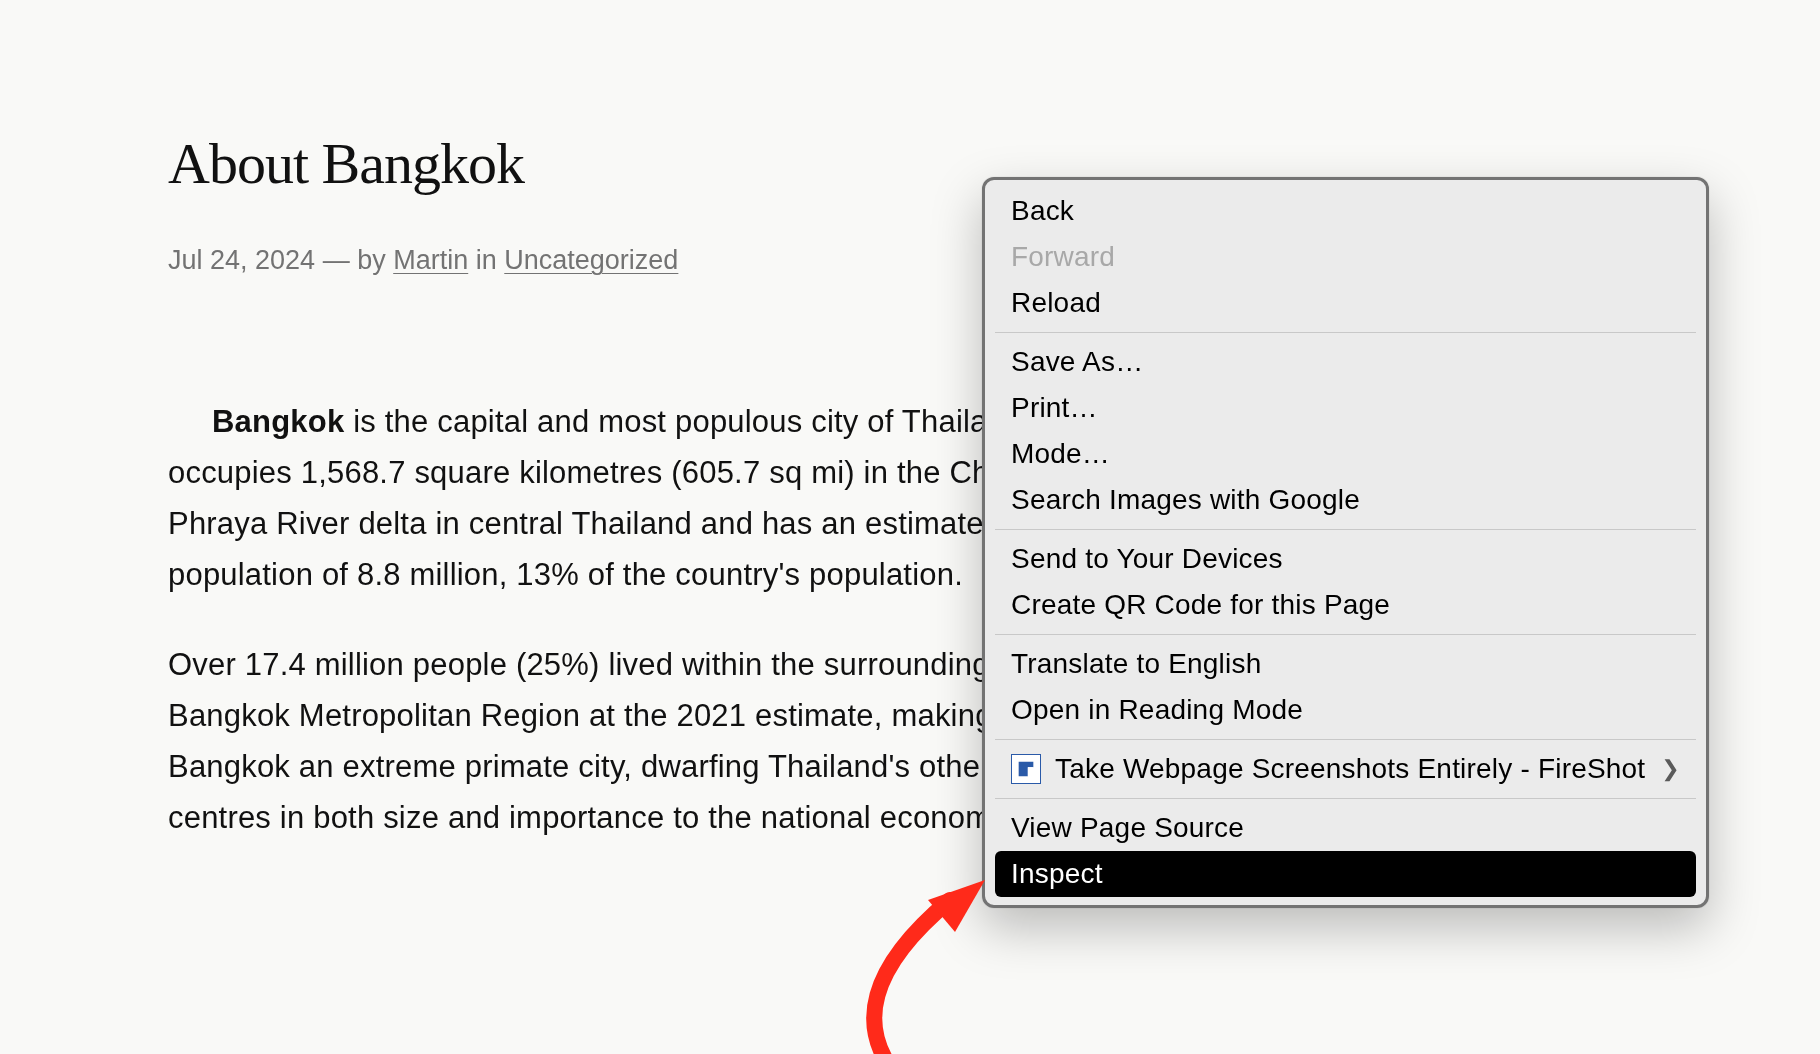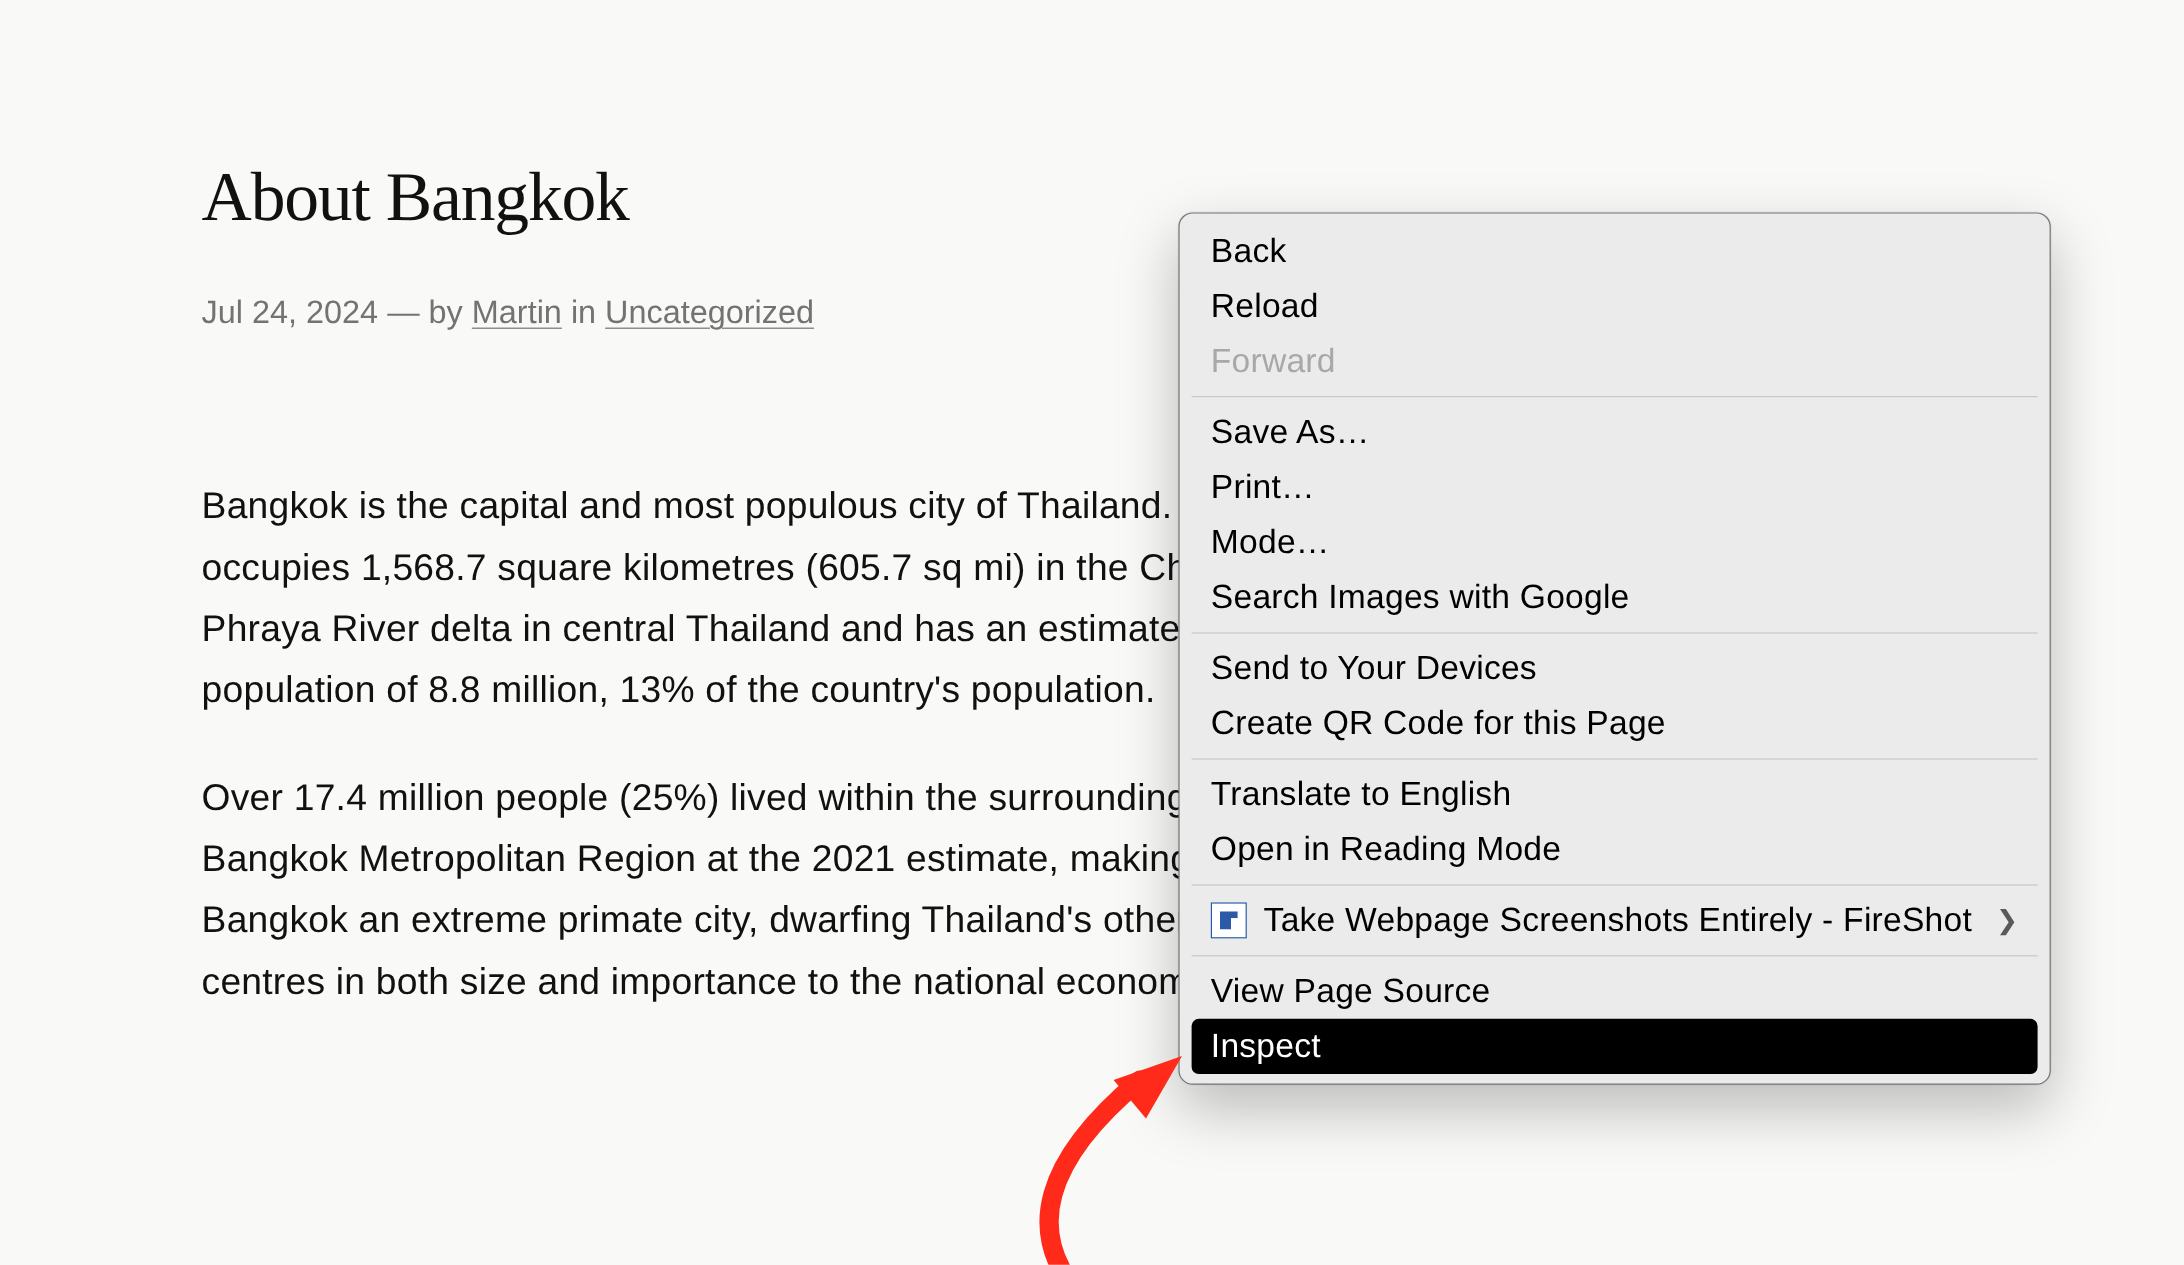--- a/index.html
+++ b/index.html
@@ -51,31 +51,32 @@
     
     .body-text p {
       font-size: 31px;
       line-height: 1.65;
       color: #111;
       margin-bottom: 38px;
       letter-spacing: 0.2px;
     }
     
     .body-text .bold {
-      font-weight: 400;
+      font-weight: 700;
+      margin-left: 44px;
     }
     
     
     .context-menu {
       position: absolute;
       top: 177px;
       left: 982px;
       width: 727px;
       background: #ebebeb;
-      border: 1px solid #737373;
+      border: 3px solid #737373;
       border-radius: 12px;
       box-shadow: 0 20px 50px rgba(0,0,0,0.25), 0 0 0 1px rgba(0,0,0,0.03);
       padding: 8px 10px;
     }
     
     .menu-item {
       font-size: 28px;
       color: #000;
       padding: 7px 16px;
       border-radius: 6px;
@@ -164,25 +165,25 @@
       <span class="bold">Bangkok</span><span> is the capital and most populous city of Thailand. It occupies 1,568.7 square kilometres (605.7 sq mi) in the Chao Phraya River delta in central Thailand and has an estimated population of 8.8 million, 13% of the country's population.</span>
     </p>
     <p>Over 17.4 million people (25%) lived within the surrounding Bangkok Metropolitan Region at the 2021 estimate, making Bangkok an extreme primate city, dwarfing Thailand's other urban centres in both size and importance to the national economy.</p>
   </div>
 </div>
 
 <div class="context-menu">
   <div class="menu-item">
     <span class="item-label">Back</span>
   </div>
-  <div class="menu-item">
-    <span class="item-label">Reload</span>
-  </div>
   <div class="menu-item disabled">
     <span class="item-label">Forward</span>
+  </div>
+  <div class="menu-item">
+    <span class="item-label">Reload</span>
   </div>
 
   <div class="menu-separator"></div>
 
   <div class="menu-item">
     <span class="item-label">Save As…</span>
   </div>
   <div class="menu-item">
     <span class="item-label">Print…</span>
   </div>

